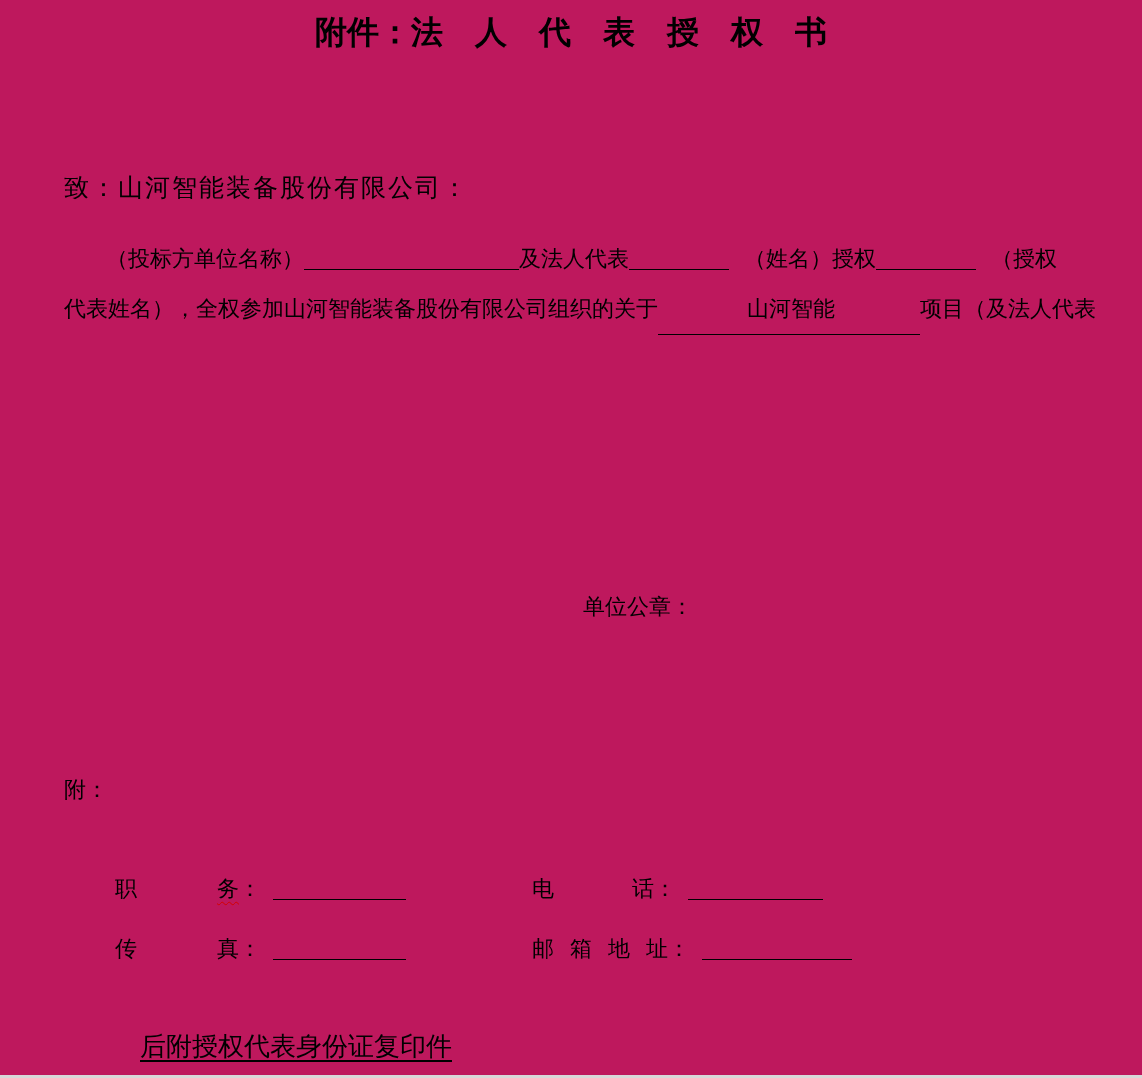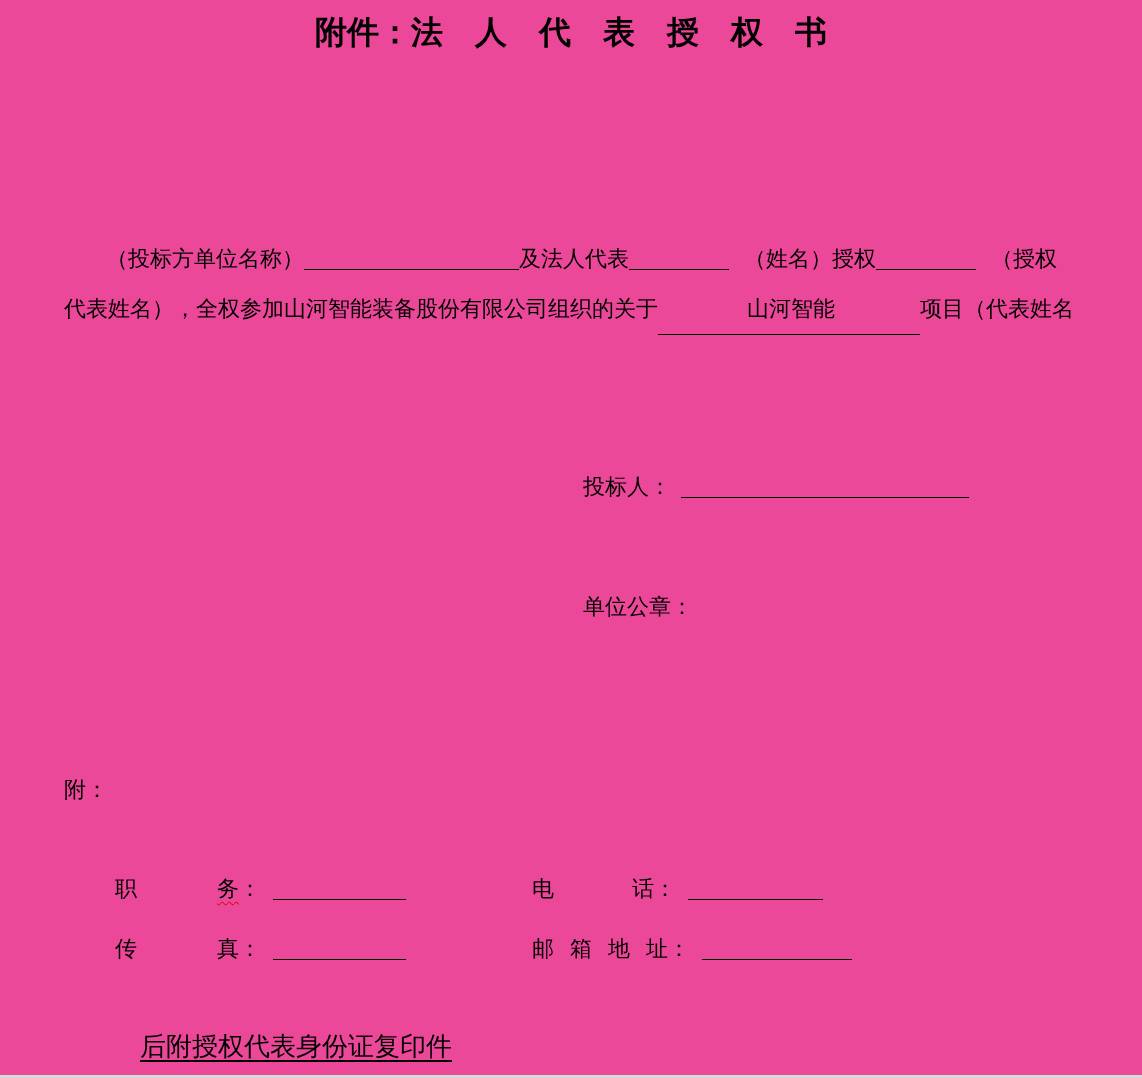--- a/index.html
+++ b/index.html
@@ -1,17 +1,17 @@
 <!DOCTYPE html>
 <html><head>
 <meta charset="utf-8">
 <style>
   html,body{margin:0;padding:0;background:#fff;}
   .page{
-    position:relative;width:1142px;height:1078px;background:#ec4899;
+    position:relative;width:1142px;height:1078px;background:#be185d;
     box-sizing:border-box;border-bottom:3px solid #d8d8d8;overflow:hidden;
     font-family:"Liberation Serif","DejaVu Serif",serif;color:#000;padding-left:48px;
   }
   .title{
     position:absolute;top:12px;left:0;width:100%;text-align:center;
     font-size:32px;font-weight:bold;line-height:40px;white-space:pre;
   }
   .salutation{
     position:absolute;top:172px;left:64px;font-size:25px;letter-spacing:2px;line-height:32px;
   }
@@ -40,33 +40,31 @@
     text-decoration:underline;text-underline-offset:5px;text-decoration-thickness:1.5px;
   }
 </style>
 </head>
 <body>
 
 <div class="page">
 
   <div class="title">附件：法　人　代　表　授　权　书</div>
 
+  <div class="salutation">致：山河智能装备股份有限公司：</div>
 
   <div class="body-par">
     <div class="bline indent">
       <span>（投标方单位名称）</span><span class="blank" style="width:215px"></span><span>及法人代表</span><span class="blank" style="width:100px"></span><span class="gap">（姓名）授权</span><span class="blank" style="width:100px"></span><span class="gap">（授权</span>
     </div>
     <div class="bline">
-      <span>代表姓名），全权参加山河智能装备股份有限公司组织的关于</span><span class="blank fill" style="min-width:250px">山河智能</span><span>项目（代表姓名</span>
+      <span>代表姓名），全权参加山河智能装备股份有限公司组织的关于</span><span class="blank fill" style="min-width:250px">山河智能</span><span>项目（及法人代表</span>
     </div>
   </div>
 
-  <div class="sig-item" style="top:473px">
-    <span>投标人：</span><span class="blank" style="width:288px;margin-left:10px"></span>
-  </div>
   <div class="sig-item" style="top:593px">
     <span>单位公章：</span>
   </div>
 
   <div class="attach-heading">附：</div>
 
 
   <div class="acell" style="top:874px;left:115px">
     <span class="spread" style="width:146px">
         <span>职</span>

